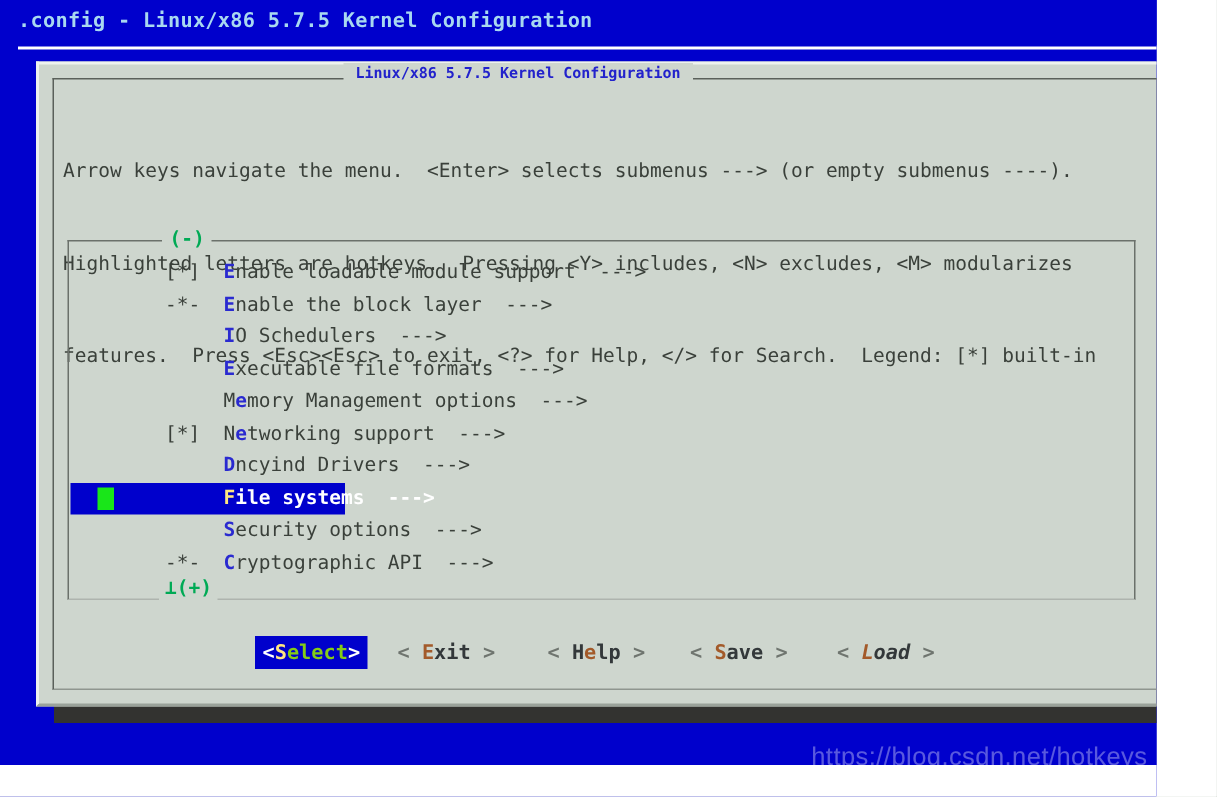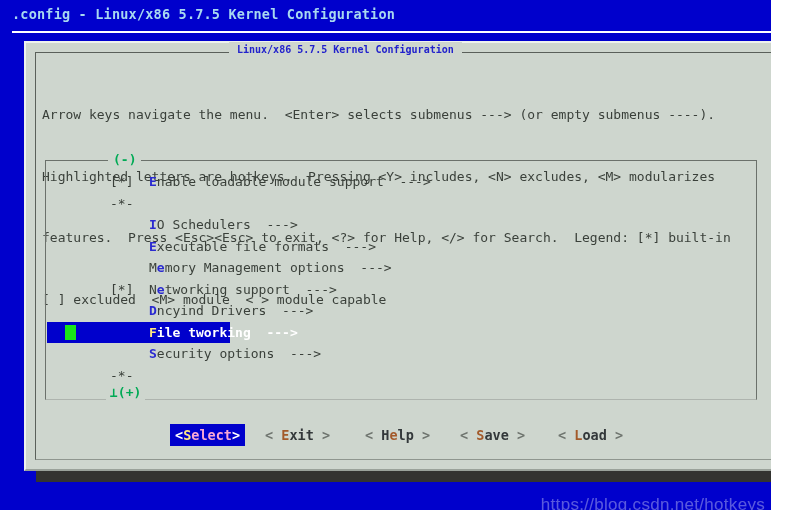--- a/index.html
+++ b/index.html
@@ -212,28 +212,28 @@
     color: #33383a;
   }
   .btn .bracket { color: #6f756f; font-weight: bold; }
   .btn .hot     { color: #a35a2a; font-weight: bold; }
   .btn .rest    { color: #33383a; font-weight: bold; }
   .btn.active {
     background: #0000cc;
     padding: 0 5px;
   }
   .btn.active .bracket { color: #ffffff; }
-  .btn.active .rest    { color: #f9a8d4; }
+  .btn.active .rest    { color: #84cc16; }
   .btn.active .hot     { color: #ffe680; }
 
   #btn-select { left: 0px; }
   #btn-exit   { left: 95px; }
   #btn-help   { left: 195px; }
   #btn-save   { left: 290px; }
-  #btn-load   { left: 388px; }
+  #btn-load   { left: 388px; font-style: italic; }
 
   
   #watermark {
     position: absolute;
     right: 6px; top: 495px;
     font-family: "Liberation Sans", sans-serif;
     font-size: 17px;
     color: rgba(255,255,255,0.35);
     white-space: pre;
     letter-spacing: 0.3px;
@@ -257,38 +257,37 @@
   <div id="dialog">
     <div id="dialog-frame"></div>
   </div>
 
   <div id="dialog-title">Linux/x86 5.7.5 Kernel Configuration</div>
 
   <div id="help-text">
     <div>Arrow keys navigate the menu.  &lt;Enter&gt; selects submenus ---&gt; (or empty submenus ----).</div>
     <div>Highlighted letters are hotkeys.  Pressing &lt;Y&gt; includes, &lt;N&gt; excludes, &lt;M&gt; modularizes</div>
     <div>features.  Press &lt;Esc&gt;&lt;Esc&gt; to exit, &lt;?&gt; for Help, &lt;/&gt; for Search.  Legend: [*] built-in</div>
-    <div>[ ] excluded  &lt;M&gt; module  &lt; &gt; module capable</div>
   </div>
 
   <div id="menu-box"></div>
   <div id="scroll-up-indicator">(-)</div>
   <div id="scroll-down-indicator">⊥(+)</div>
 
   <div id="menu-list">
       <div class="menu-item"><span class="mark">[*]</span><span class="label-wrap"><span class="hot">E</span><span class="rest">nable loadable module support</span><span class="arrow">  ---&gt;</span></span></div>
-      <div class="menu-item"><span class="mark">-*-</span></div>
+      <div class="menu-item"><span class="mark">-*-</span><span class="label-wrap"><span class="hot">E</span><span class="rest">nable the block layer</span><span class="arrow">  ---&gt;</span></span></div>
       <div class="menu-item"><span class="mark"></span><span class="label-wrap"><span class="hot">I</span><span class="rest">O Schedulers</span><span class="arrow">  ---&gt;</span></span></div>
       <div class="menu-item"><span class="mark"></span><span class="label-wrap"><span class="hot">E</span><span class="rest">xecutable file formats</span><span class="arrow">  ---&gt;</span></span></div>
       <div class="menu-item"><span class="mark"></span><span class="label-wrap"><span class="rest">M</span><span class="hot">e</span><span class="rest">mory Management options</span><span class="arrow">  ---&gt;</span></span></div>
       <div class="menu-item"><span class="mark">[*]</span><span class="label-wrap"><span class="rest">N</span><span class="hot">e</span><span class="rest">tworking support</span><span class="arrow">  ---&gt;</span></span></div>
       <div class="menu-item"><span class="mark"></span><span class="label-wrap"><span class="hot">D</span><span class="rest">ncyind Drivers</span><span class="arrow">  ---&gt;</span></span></div>
-      <div class="menu-item selected"><span class="cursor-block"></span><span class="mark"></span><span class="label-wrap"><span class="hot">F</span><span class="rest">ile tworking</span><span class="arrow">  ---&gt;</span></span></div>
+      <div class="menu-item selected"><span class="cursor-block"></span><span class="mark"></span><span class="label-wrap"><span class="hot">F</span><span class="rest">ile systems</span><span class="arrow">  ---&gt;</span></span></div>
       <div class="menu-item"><span class="mark"></span><span class="label-wrap"><span class="hot">S</span><span class="rest">ecurity options</span><span class="arrow">  ---&gt;</span></span></div>
-      <div class="menu-item"><span class="mark">-*-</span></div>
+      <div class="menu-item"><span class="mark">-*-</span><span class="label-wrap"><span class="hot">C</span><span class="rest">ryptographic API</span><span class="arrow">  ---&gt;</span></span></div>
     </div>
 
   <div id="button-row">
       <div class="btn active" id="btn-select"><span class="bracket">&lt;</span><span class="hot">S</span><span class="rest">elect</span><span class="bracket">&gt;</span></div>
       <div class="btn" id="btn-exit"><span class="bracket">&lt; </span><span class="hot">E</span><span class="rest">xit</span><span class="bracket"> &gt;</span></div>
       <div class="btn" id="btn-help"><span class="bracket">&lt; </span><span class="rest">H</span><span class="hot">e</span><span class="rest">lp</span><span class="bracket"> &gt;</span></div>
       <div class="btn" id="btn-save"><span class="bracket">&lt; </span><span class="hot">S</span><span class="rest">ave</span><span class="bracket"> &gt;</span></div>
       <div class="btn" id="btn-load"><span class="bracket">&lt; </span><span class="hot">L</span><span class="rest">oad</span><span class="bracket"> &gt;</span></div>
     </div>
 

